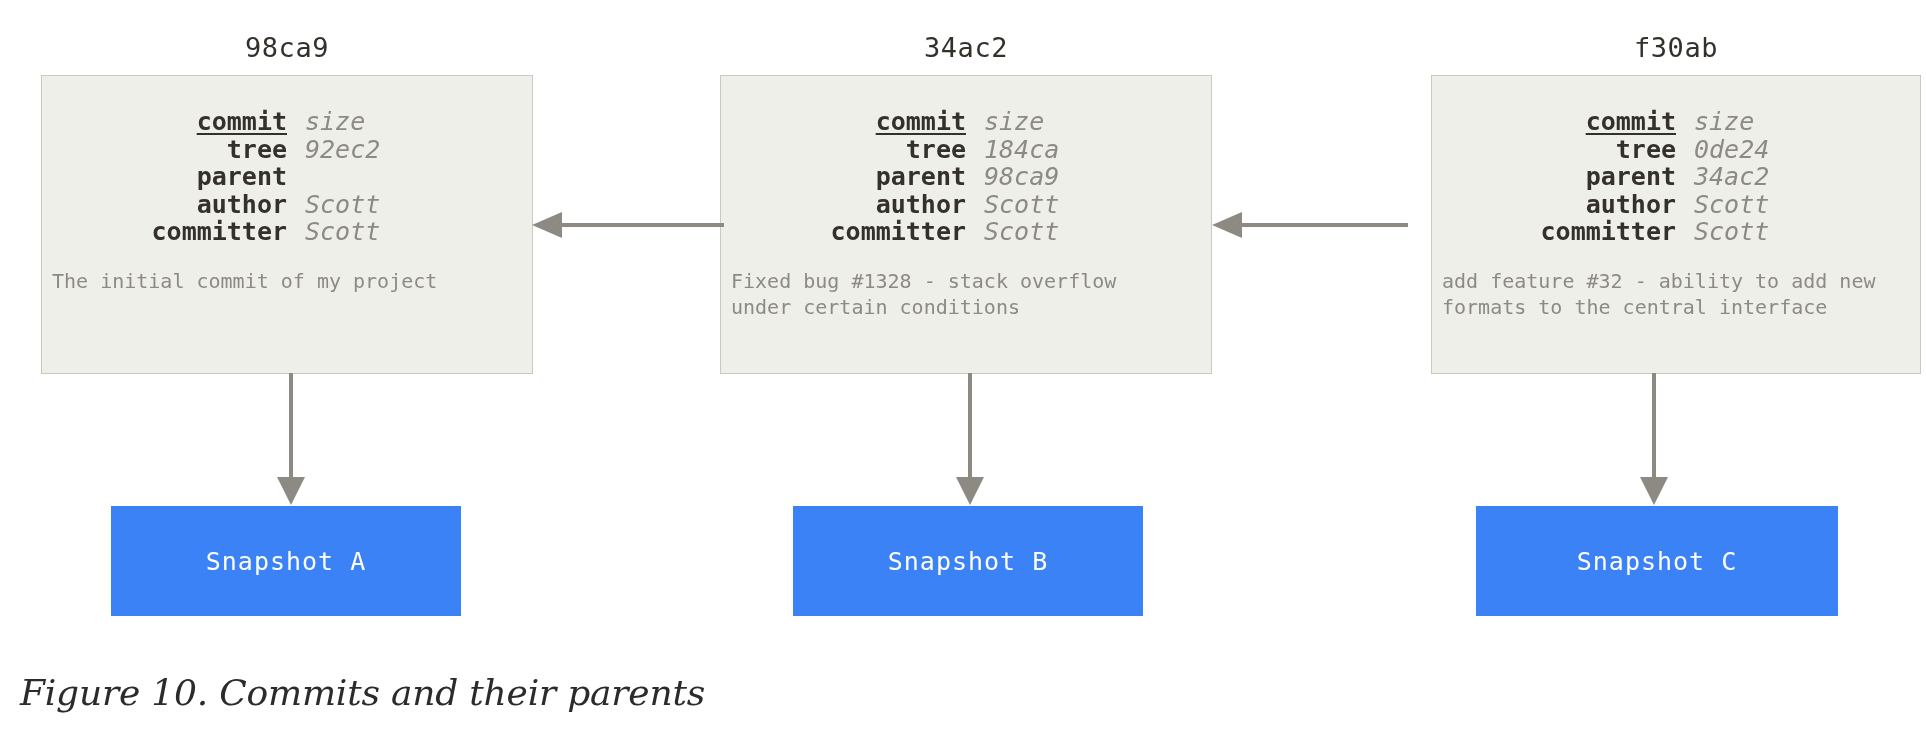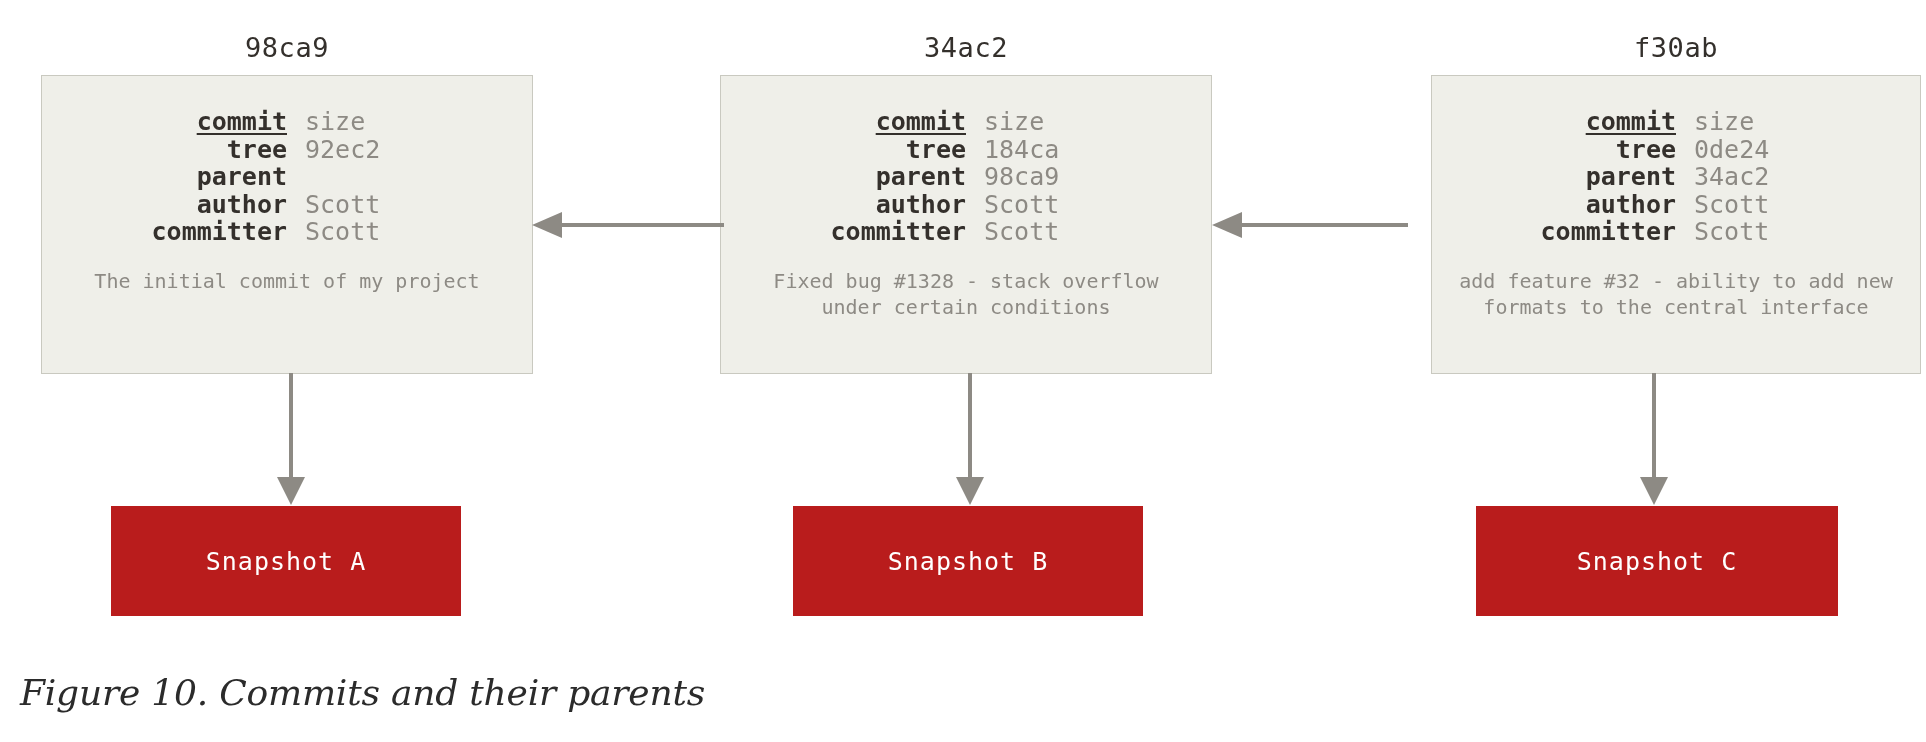--- a/index.html
+++ b/index.html
@@ -65,36 +65,36 @@
   .field-key.underlined {
     text-decoration: underline;
     text-underline-offset: 3px;
   }
   .field-val {
     color: #8d8a84;
     width: 190px;
     text-align: left;
     padding-left: 18px;
     box-sizing: border-box;
+    font-style: italic;
   }
   .commit-msg {
     margin-top: 22px;
-    text-align: center;
     color: #8d8a84;
     font-size: 20px;
     line-height: 26px;
     font-family: "DejaVu Sans Mono", monospace;
     padding: 0 10px;
     white-space: pre-line;
   }
 
   
   .snapshot-box {
     position: absolute;
-    background: #b91c1c;
+    background: #3b82f6;
     color: #ffffff;
     display: flex;
     align-items: center;
     justify-content: center;
     font-family: "DejaVu Sans Mono", monospace;
     font-size: 25px;
     letter-spacing: 1px;
     height: 110px;
   }
 

